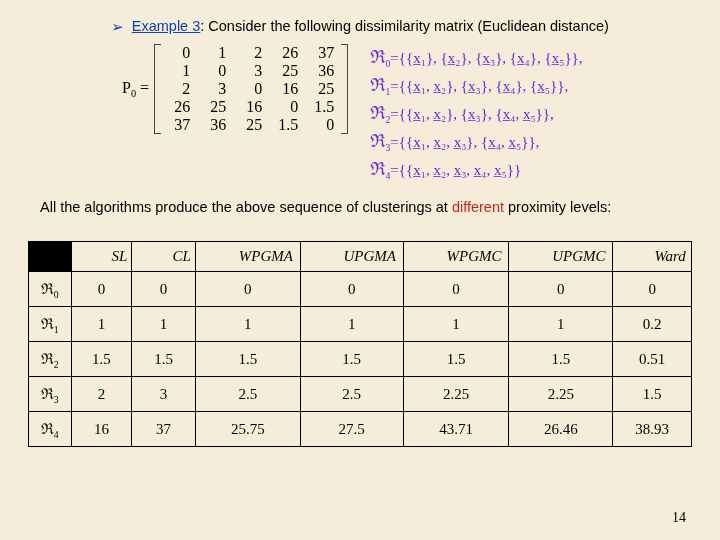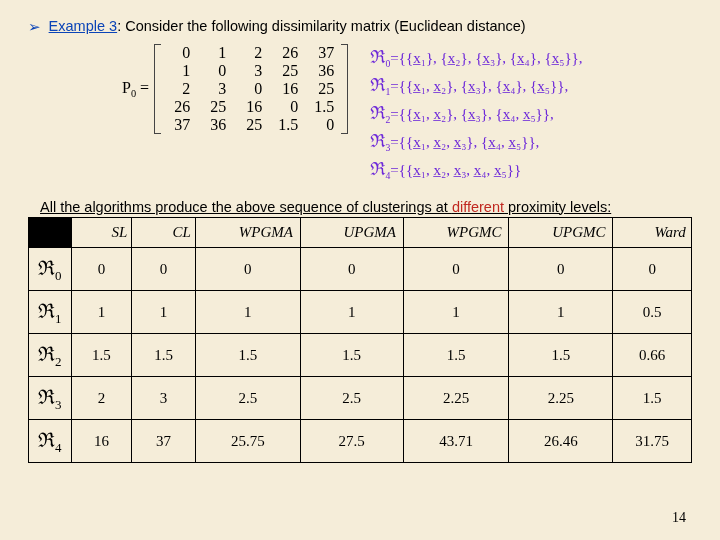--- a/index.html
+++ b/index.html
@@ -8,20 +8,21 @@
     width: 720px;
     height: 540px;
     box-sizing: border-box;
     background: #f5edd9;
     font-family: Arial, sans-serif;
     font-size: 14.5px;
     position: relative;
   }
   .heading {
     margin-bottom: 8px;
+    text-align: center;
   }
   .arrow {
     color: #0b44b7;
     font-family: Wingdings, sans-serif;
     font-size: 15px;
     display: inline-block;
     vertical-align: middle;
     margin-right: 4px;
   }
   .title-label { color: #0b44b7; text-decoration: underline; }
@@ -51,36 +52,36 @@
   .matrix .br { border-right: 1px solid #444; }
   .clusterings {
     margin-left: 22px;
     font-family: 'Times New Roman', serif;
     font-size: 15px;
     color: #6d28d9;
     line-height: 1.55;
   }
   .clusterings .line { white-space: nowrap; }
   .scriptR { font-family: 'Brush Script MT','Segoe Script',cursive; font-size: 18px; }
-  .bottom-text { margin: 6px 0 0 12px; line-height: 1.35; text-decoration: underline; }
+  .bottom-text { margin: 6px 0 24px 12px; line-height: 1.35; }
   .diff { color: #c02820; }
   table.results {
     border-collapse: collapse;
     width: 100%;
     font-family: 'Times New Roman', serif;
     font-size: 15px;
   }
   table.results th, table.results td {
     border: 1px solid #000;
     text-align: center;
     padding: 6px 0;
   }
   table.results th { font-style: italic; font-weight: normal; padding-left: 36px; }
   table.results th.corner { background: #000; }
-  table.results td.rowhead { font-family: 'Brush Script MT','Segoe Script',cursive; font-size: 20px; }
+  table.results td.rowhead { font-family: 'Brush Script MT','Segoe Script',cursive; font-size: 15px; }
   sub { font-size: 0.65em; }
   .pagenum {
     position: absolute;
     right: 34px;
     bottom: 14px;
     font-family: 'Times New Roman', serif;
     font-size: 14px;
     margin-left: 20px;
   }
 </style>
@@ -176,48 +177,48 @@
         <td>0</td>
   </tr>
   <tr>
     <td class="rowhead">ℜ<sub>1</sub></td>
     <td>1</td>
         <td>1</td>
         <td>1</td>
         <td>1</td>
         <td>1</td>
         <td>1</td>
-        <td>0.5</td>
+        <td>0.2</td>
   </tr>
   <tr>
     <td class="rowhead">ℜ<sub>2</sub></td>
     <td>1.5</td>
         <td>1.5</td>
         <td>1.5</td>
         <td>1.5</td>
         <td>1.5</td>
         <td>1.5</td>
-        <td>0.66</td>
+        <td>0.51</td>
   </tr>
   <tr>
     <td class="rowhead">ℜ<sub>3</sub></td>
     <td>2</td>
         <td>3</td>
         <td>2.5</td>
         <td>2.5</td>
         <td>2.25</td>
         <td>2.25</td>
         <td>1.5</td>
   </tr>
   <tr>
     <td class="rowhead">ℜ<sub>4</sub></td>
     <td>16</td>
         <td>37</td>
         <td>25.75</td>
         <td>27.5</td>
         <td>43.71</td>
         <td>26.46</td>
-        <td>31.75</td>
+        <td>38.93</td>
   </tr>
 </tbody>
   </table>
 
 <div class="pagenum">14</div>
 
 </body></html>

